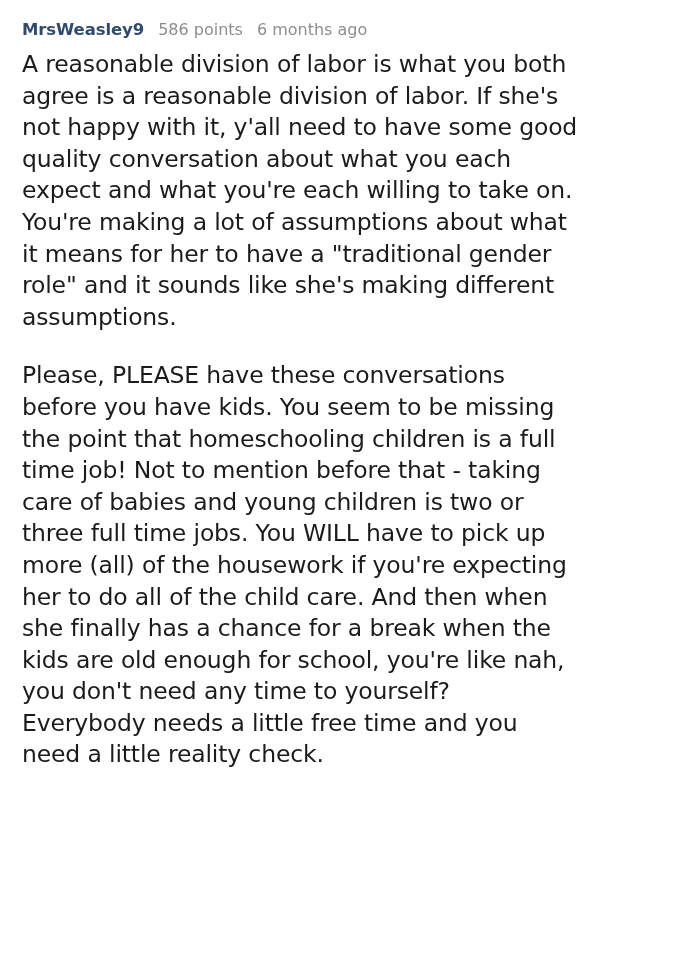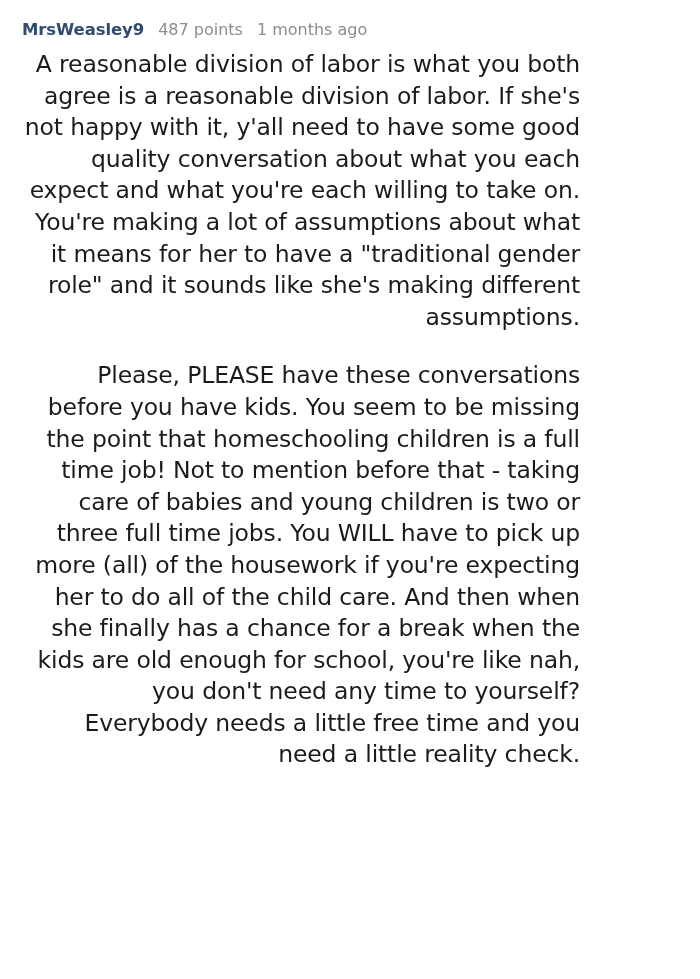--- a/index.html
+++ b/index.html
@@ -37,35 +37,34 @@
     font-weight: normal;
   }
   .comment-body {
     font-size: 23.5px;
     line-height: 1.345;
     color: #1b1b1b;
     letter-spacing: -0.15px;
   }
   .comment-body p {
     margin: 0 0 27px 0;
-    text-align: right;
   }
   .comment-body p:last-child {
     margin-bottom: 8px;
   }
 </style>
 </head>
 <body>
 
 <div class="comment">
 
   <div class="comment-header">
     <span class="author">MrsWeasley9</span>
-    <span class="points">487 points</span>
-    <span class="timestamp">1 months ago</span>
+    <span class="points">586 points</span>
+    <span class="timestamp">6 months ago</span>
   </div>
 
   <div class="comment-body">
     <p>A reasonable division of labor is what you both agree is a reasonable division of labor. If she's not happy with it, y'all need to have some good quality conversation about what you each expect and what you're each willing to take on. You're making a lot of assumptions about what it means for her to have a "traditional gender role" and it sounds like she's making different assumptions.</p>
     <p>Please, PLEASE have these conversations before you have kids. You seem to be missing the point that homeschooling children is a full time job! Not to mention before that - taking care of babies and young children is two or three full time jobs. You WILL have to pick up more (all) of the housework if you're expecting her to do all of the child care. And then when she finally has a chance for a break when the kids are old enough for school, you're like nah, you don't need any time to yourself? Everybody needs a little free time and you need a little reality check.</p>
   </div>
 
 </div>
 
 </body></html>

